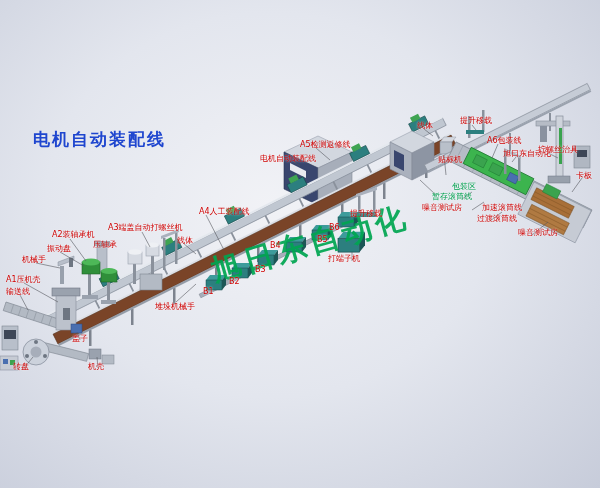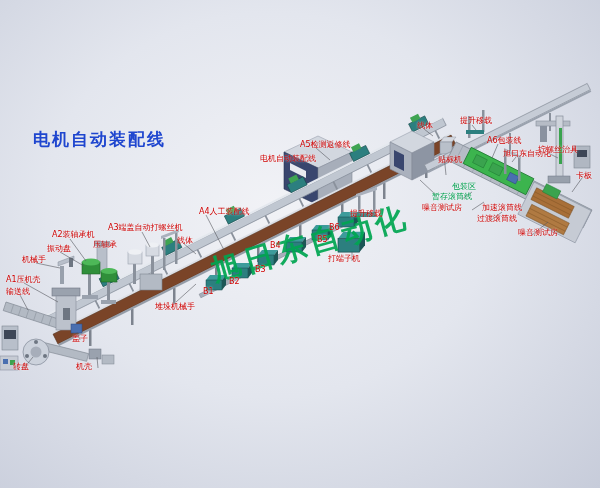--- a/index.html
+++ b/index.html
@@ -275,21 +275,21 @@
 <div class="lbl" style="left:52px;top:231px">A2装轴承机</div>
 <div class="lbl" style="left:177px;top:237px">线体</div>
 <div class="lbl" style="left:93px;top:241px">压轴承</div>
 <div class="lbl" style="left:47px;top:245px">振动盘</div>
 <div class="lbl" style="left:22px;top:256px">机械手</div>
 <div class="lbl" style="left:6px;top:276px">A1压机壳</div>
 <div class="lbl" style="left:6px;top:288px">输送线</div>
 <div class="lbl" style="left:155px;top:303px">堆垛机械手</div>
 <div class="lbl" style="left:72px;top:335px">盖子</div>
 <div class="lbl" style="left:13px;top:363px">转盘</div>
-<div class="lbl" style="left:76px;top:363px">机壳</div>
+<div class="lbl" style="left:88px;top:363px">机壳</div>
 <div class="lbl" style="left:203px;top:288px">B1</div>
 <div class="lbl" style="left:229px;top:278px">B2</div>
 <div class="lbl" style="left:255px;top:266px">B3</div>
 <div class="lbl" style="left:270px;top:242px">B4</div>
 <div class="lbl" style="left:317px;top:236px">B5</div>
 <div class="lbl" style="left:329px;top:224px">B6</div>
 <div class="lbl" style="left:328px;top:255px">打端子机</div>
 <div class="lbl" style="left:350px;top:210px">提升移载</div>
 <div class="lbl" style="left:260px;top:155px">电机自动装配线</div>
 <div class="lbl" style="left:300px;top:141px">A5检测返修线</div>

